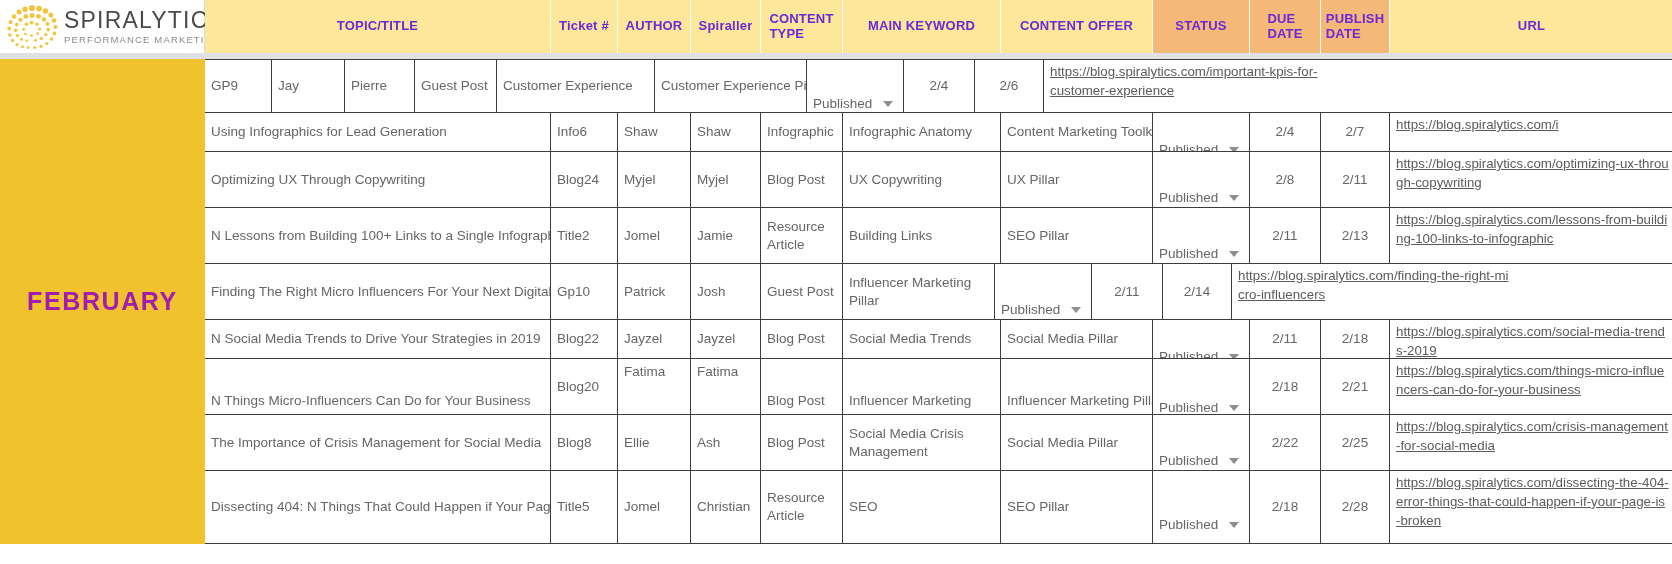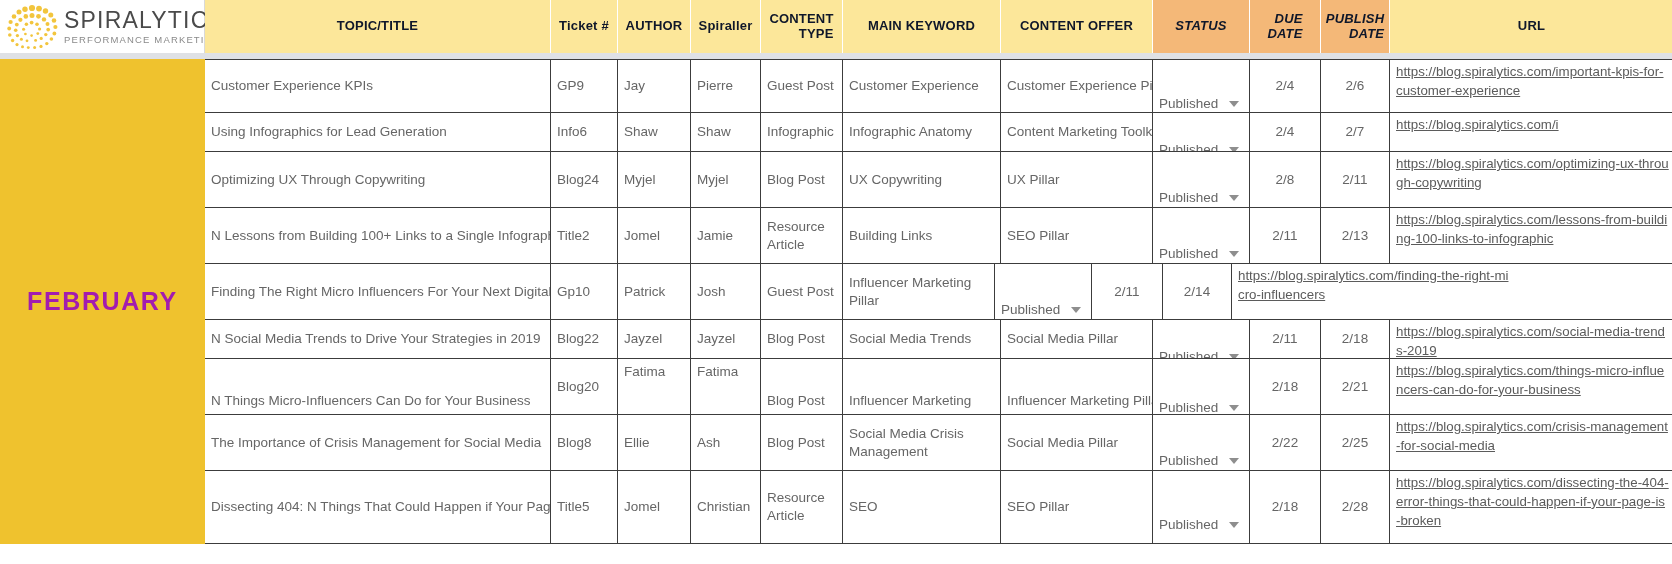--- a/index.html
+++ b/index.html
@@ -27,31 +27,31 @@
     font-size:23px;letter-spacing:1.2px;color:#4a4a4a;font-weight:400;
     font-family:"Liberation Sans", sans-serif;
   }
   .logo-tag{
     font-size:9.5px;letter-spacing:1.15px;color:#8a8a8a;margin-top:3px;
   }
 
   .hcell{
     box-sizing:border-box;
     background:#fce79a;
-    color:#0f172a;
+    color:#6d28d9;
     font-size:13px;
     font-weight:bold;
     letter-spacing:.2px;
     display:flex;align-items:center;justify-content:center;
-    text-align:right;
+    text-align:left;
     border-right:1px solid #ffffff;
     padding:0 3px;
     line-height:1.15;
   }
-  .hcell.orange{background:#f4b878;font-style:italic;}
+  .hcell.orange{background:#f4b878;}
 
   .sep-band{height:6px;background:#dfe1e5;width:1672px;}
 
   
   .body-wrap{display:flex;width:1672px;}
   .month-cell{
     width:205px;flex:0 0 205px;
     background:#efc22e;
     display:flex;align-items:center;justify-content:center;
     box-sizing:border-box;
@@ -223,21 +223,20 @@
   </div>
 
   <div class="sep-band"></div>
 
   <div class="body-wrap">
     <div class="month-cell">
       <span class="month-label">FEBRUARY</span>
     </div>
     <div class="rows" id="rows-host">
         <div class="row" style="height: 54px;">
-          <div class="cell c-title">Customer Experience KPIs</div>
           <div class="cell c-ticket">GP9</div>
           <div class="cell c-author">Jay</div>
           <div class="cell c-spir">Pierre</div>
           <div class="cell c-ctype wrap">Guest Post</div>
           <div class="cell c-kw wrap">Customer Experience</div>
           <div class="cell c-offer">Customer Experience Pillar</div>
           <div class="cell c-status">
             <div class="status-inner">
               <span>Published</span>
               <span class="caret"></span>

